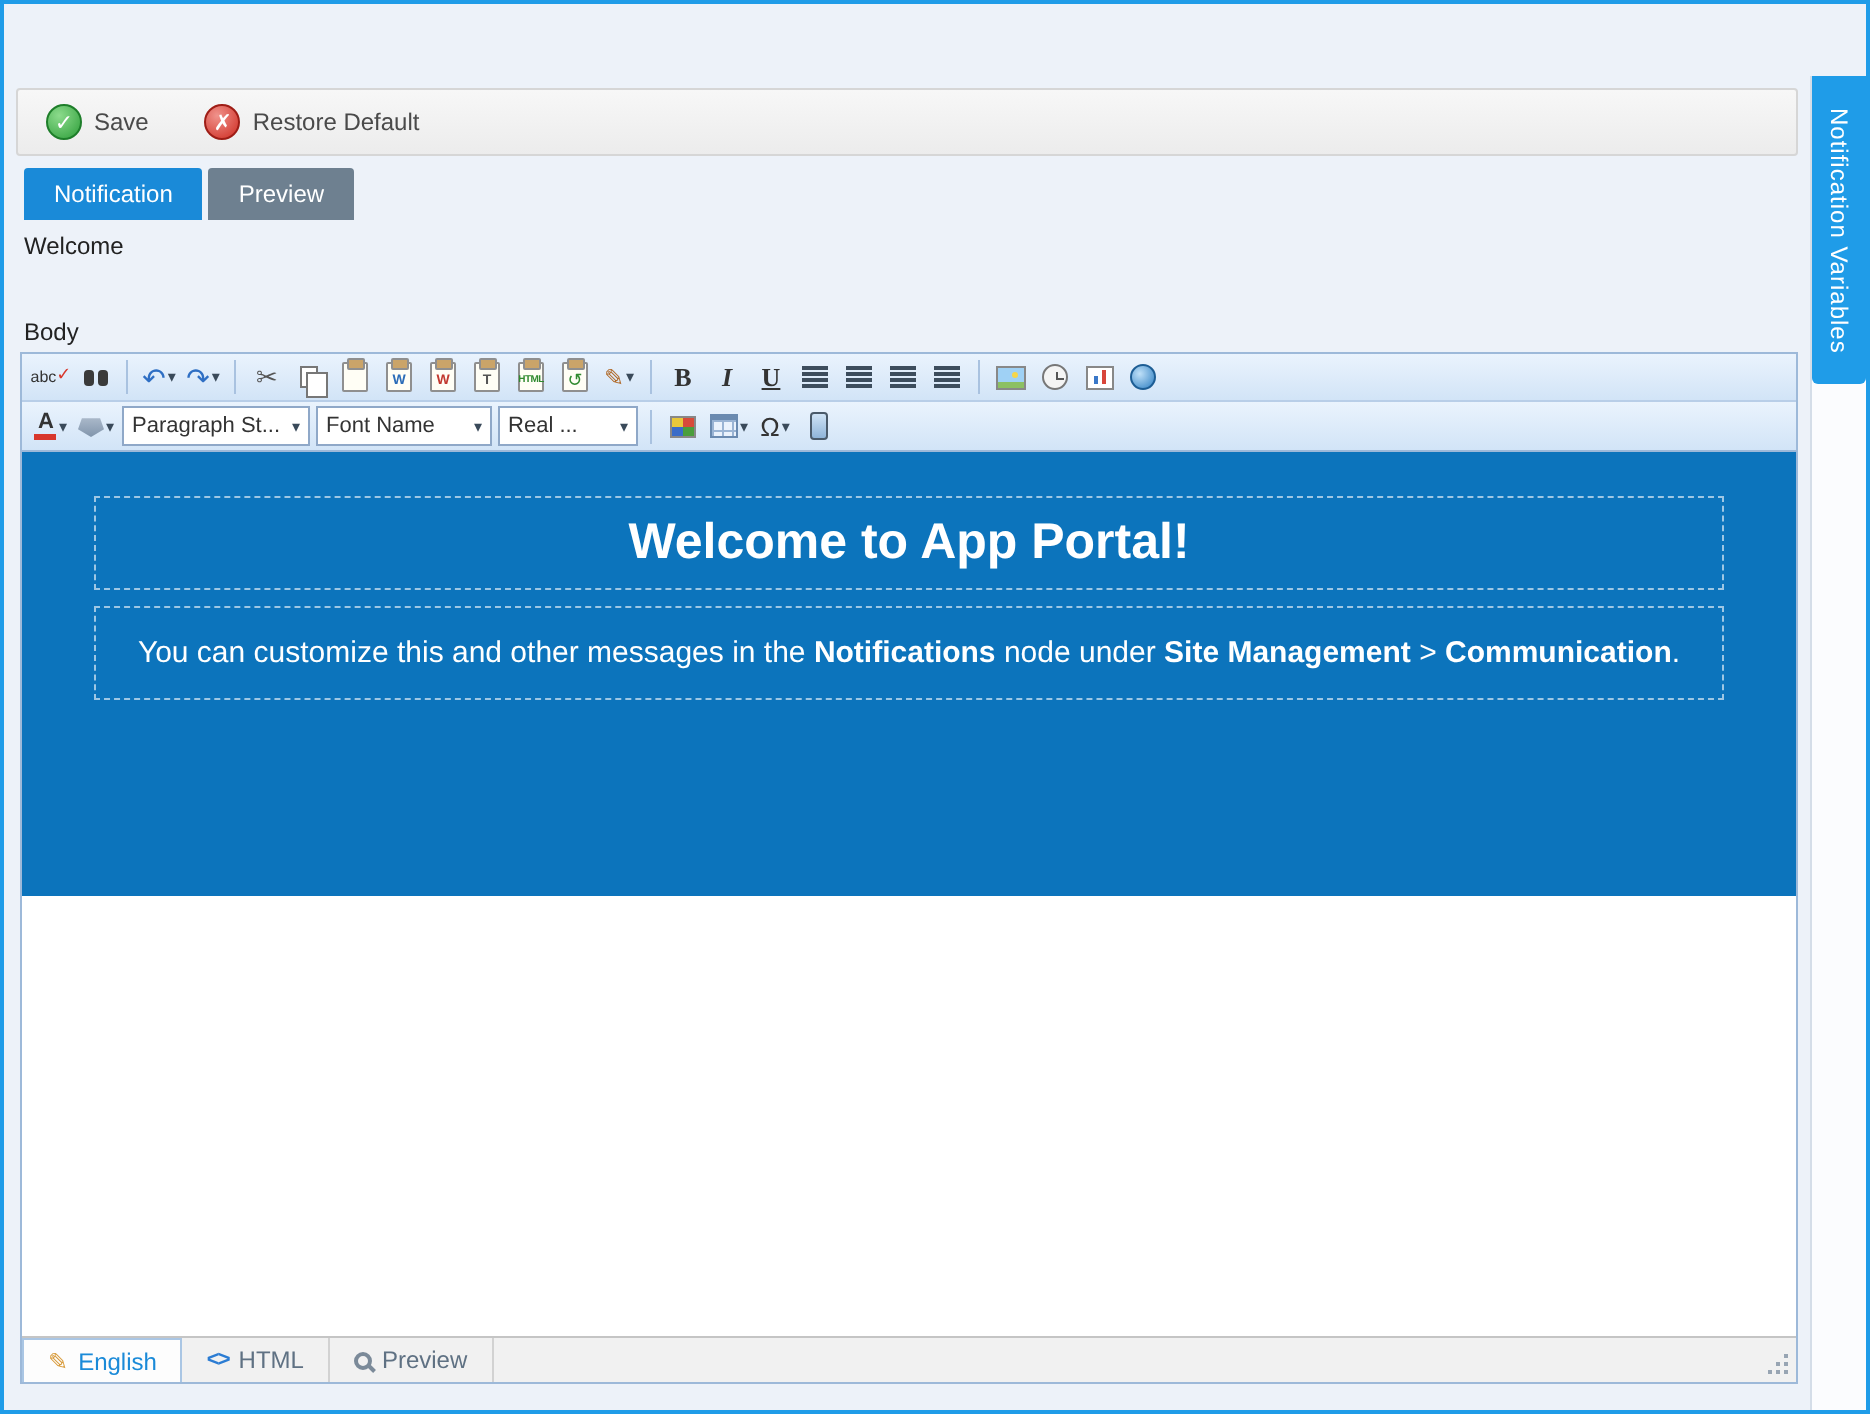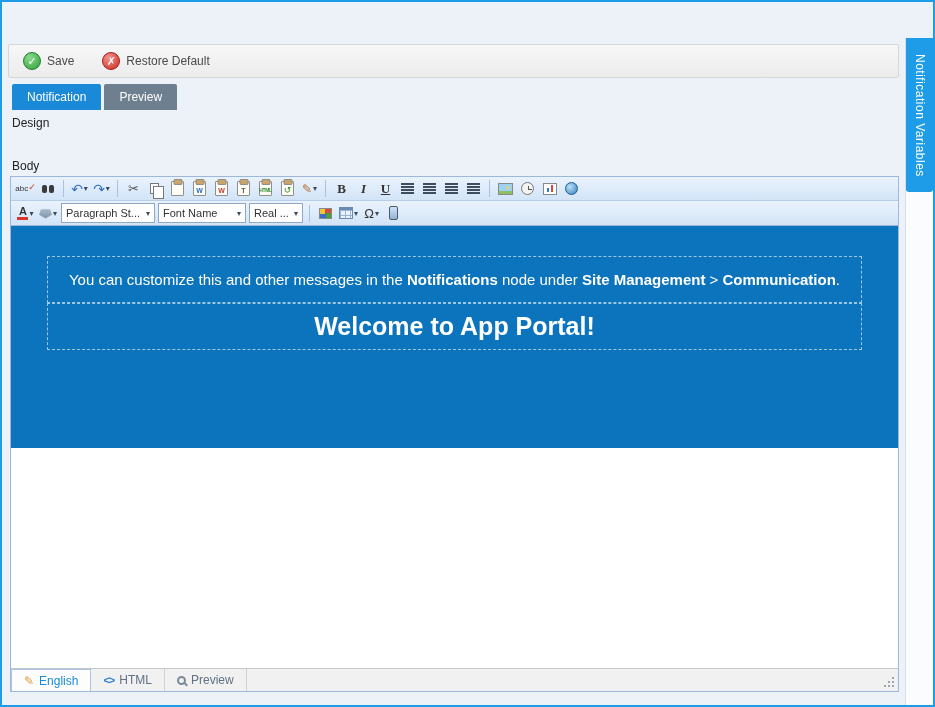--- a/index.html
+++ b/index.html
@@ -115,21 +115,21 @@
 
   .fc { display:flex; flex-direction:column; align-items:center; line-height:11px; }
   .fc-a { font-size:11px; font-weight:bold; color:#333; }
   .fc-bar { width:11px; height:3px; background:#d8372c; margin-top:0px; }
   .bucket { width:13px; height:11px; background:linear-gradient(#aebccd,#7f93aa);
             clip-path:polygon(15% 15%,85% 15%,100% 65%,50% 100%,0 65%); }
 
   .combo { display:flex; align-items:center; justify-content:space-between; background:#fff;
            border:1px solid #8fa8c8; height:20px; padding:0 4px; font-size:11px; color:#333;
            margin:0 1px; flex:0 0 auto; cursor:default; }
-  .w92 { width:94px; } .w88 { width:88px; } .w52 { width:54px; }
+  .w92 { width:94px; } .w88 { width:88px; } .w52 { width:70px; }
 
   .pal { width:13px; height:11px; border:1px solid #888;
          background:conic-gradient(#d84a3a 0 90deg,#4a9e3c 90deg 180deg,#3a6cc8 180deg 270deg,#e8c83a 270deg); }
   .tbl { width:14px; height:12px; border:1px solid #6a8ab0; border-top:3px solid #6a8ab0; background-color:#eaf2fc;
          background-image:linear-gradient(#9ab4d4 1px,transparent 1px),linear-gradient(90deg,#9ab4d4 1px,transparent 1px);
          background-size:5px 5px; }
   .omega { font-size:13px; color:#333; }
   .phone { width:9px; height:14px; border:1px solid #4a5a6a; border-radius:2px;
            background:linear-gradient(#cfe3f6,#8fb4d8); }
 
@@ -181,21 +181,21 @@
         <span class="circle-ic red">✗</span>
         <span>Restore Default</span>
       </div>
     </div>
 
     <div class="tabs">
       <div class="tab active">Notification</div>
       <div class="tab inactive">Preview</div>
     </div>
 
-    <div class="fld-label lbl-subject">Design</div>
+    <div class="fld-label lbl-subject">Welcome</div>
     <div class="fld-label lbl-body">Body</div>
 
     <div class="editor">
 
       <div class="etb">
         <span class="ticon">
           <span class="spell">
             <span class="spell-abc">abc</span>
             <span class="spell-chk">✓</span>
           </span>
@@ -318,25 +318,25 @@
           <span class="omega">Ω</span>
           <span class="caret">▾</span>
         </span>
         <span class="ticon">
           <span class="phone"></span>
         </span>
       </div>
 
       <div class="canvas">
         <div class="blue-block">
+          <div class="dashed heading">
+            <span>Welcome to App Portal!</span>
+          </div>
           <div class="dashed para">
             <span><span>You can customize this and other messages in the </span><b>Notifications</b><span> node under </span><b>Site Management</b><span> &gt; </span><b>Communication</b><span>.</span></span>
-          </div>
-          <div class="dashed heading">
-            <span>Welcome to App Portal!</span>
           </div>
         </div>
       </div>
 
       <div class="bottom-bar">
         <div class="btab active">
           <span class="pencil">✎</span>
           <span>English</span>
         </div>
         <div class="btab">

